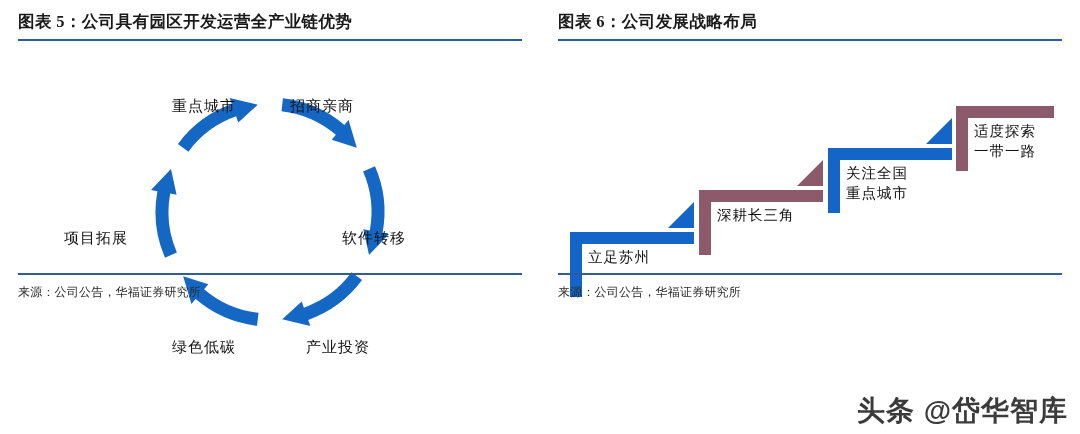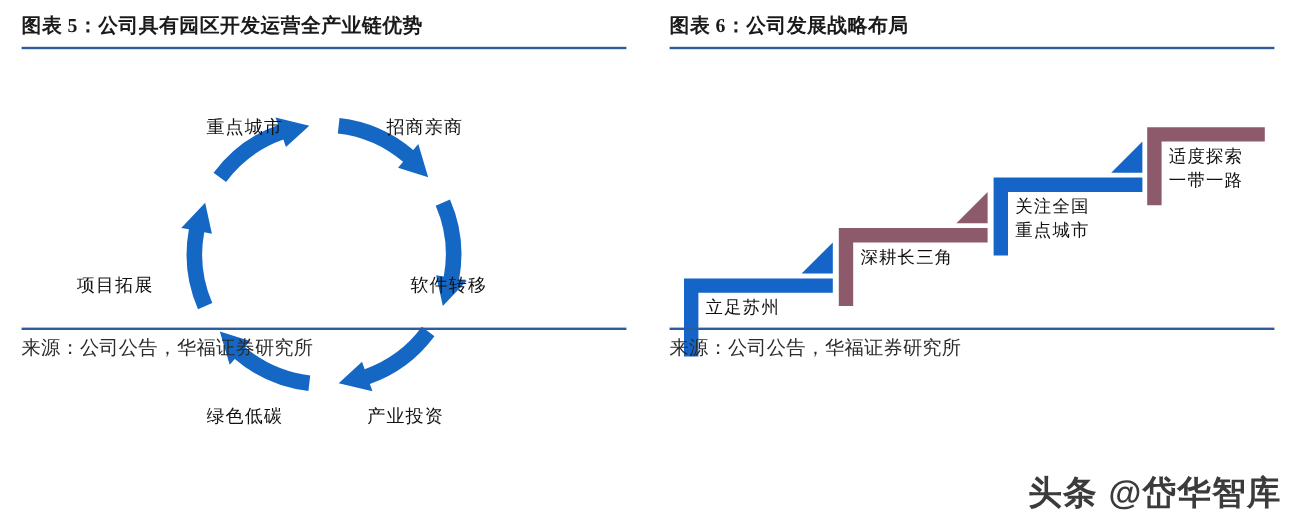--- a/index.html
+++ b/index.html
@@ -59,21 +59,21 @@
     right: 0;
     bottom: 35px;
     height: 2px;
     background: #2f5c9e;
   }
   .source {
     position: absolute;
     left: 18px;
     bottom: 9px;
     font-family: "Liberation Serif", "DejaVu Serif", serif;
-    font-size: 16px;
+    font-size: 12px;
     color: #2b2b2b;
     letter-spacing: 0.2px;
     white-space: nowrap;
     margin-top: 44px;
   }
 
   
   .cycle-wrap {
     position: absolute;
     left: 0;
@@ -152,21 +152,21 @@
               <path d="M 159.96 101.89 A 114.5 114.5 0 0 1 213.78 62.07 L 211.61 55.94 L 239.77 62.69 L 220.29 80.45 L 218.12 74.32 A 101.5 101.5 0 0 0 170.41 109.63 Z" fill="#1567c4"></path>
               <path d="M 264.96 56.24 A 114.5 114.5 0 0 1 326.36 82.93 L 330.58 77.99 L 338.82 105.76 L 313.70 97.76 L 317.92 92.82 A 101.5 101.5 0 0 0 263.49 69.15 Z" fill="#1567c4"></path>
               <path d="M 357.00 124.34 A 114.5 114.5 0 0 1 364.58 190.87 L 370.97 192.05 L 351.04 213.06 L 345.41 187.31 L 351.80 188.50 A 101.5 101.5 0 0 0 345.08 129.53 Z" fill="#1567c4"></path>
               <path d="M 344.04 238.11 A 114.5 114.5 0 0 1 290.22 277.93 L 292.39 284.06 L 264.23 277.31 L 283.71 259.55 L 285.88 265.68 A 101.5 101.5 0 0 0 333.59 230.37 Z" fill="#1567c4"></path>
               <path d="M 239.04 283.76 A 114.5 114.5 0 0 1 177.64 257.07 L 173.42 262.01 L 165.18 234.24 L 190.30 242.24 L 186.08 247.18 A 101.5 101.5 0 0 0 240.51 270.85 Z" fill="#1567c4"></path>
               <path d="M 147.00 215.66 A 114.5 114.5 0 0 1 139.42 149.13 L 133.03 147.95 L 152.96 126.94 L 158.59 152.69 L 152.20 151.50 A 101.5 101.5 0 0 0 158.92 210.47 Z" fill="#1567c4"></path>
             </g>
         </svg>
         <div id="cycle-labels">
             <div class="cyc-label" style="left: 186px; top: 64px;">重点城市</div>
-            <div class="cyc-label" style="left: 336px; top: 64px; text-align: center;">招商亲商</div>
+            <div class="cyc-label" style="left: 304px; top: 64px; text-align: center;">招商亲商</div>
             <div class="cyc-label" style="left: 356px; top: 196px;">软件转移</div>
             <div class="cyc-label" style="left: 320px; top: 305px;">产业投资</div>
             <div class="cyc-label" style="left: 186px; top: 305px;">绿色低碳</div>
             <div class="cyc-label" style="left: 78px; top: 196px;">项目拓展</div>
           </div>
       </div>
 
       <div class="rule-bottom"></div>
     </div>
     <div class="source">来源：公司公告，华福证券研究所</div>

